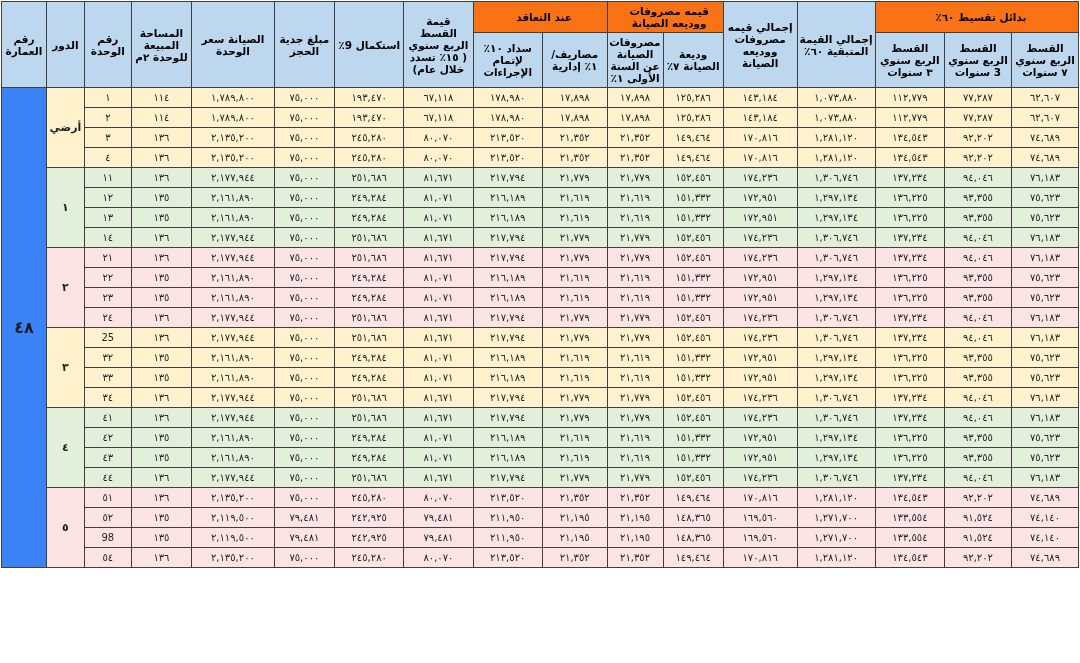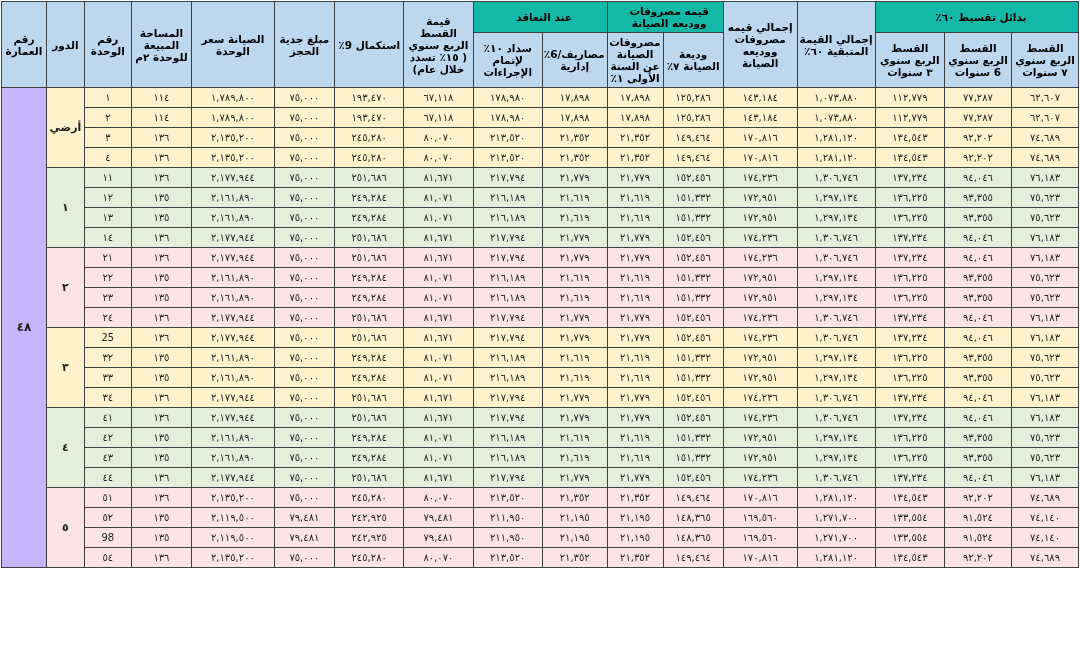--- a/index.html
+++ b/index.html
@@ -2,37 +2,37 @@
 <html lang="ar" dir="rtl"><head>
 <meta charset="utf-8">
 <style>
   html,body{margin:0;padding:0;background:#ffffff;}
   body{font-family:"DejaVu Sans","Liberation Sans",sans-serif;}
   #sheet{width:1080px;height:663px;position:relative;overflow:hidden;background:#fff;}
   table{border-collapse:collapse;width:1078px;margin:1px auto 0 auto;table-layout:fixed;}
   th,td{border:1px solid #3f3f3f;text-align:center;vertical-align:middle;font-size:10px;line-height:1.15;padding:1px 1px;}
   thead th{background:#bdd7ee;font-weight:bold;color:#000;font-size:10.5px;padding:3px 2px;}
   thead th.tall{height:26px;}
-  .grp{background:#14b8a6;padding-left:10px;}
+  .grp{background:#f97316;padding-left:10px;}
   td{color:#1f1f1f;font-size:10px;}
   tbody tr{height:20px;}
   .band-0 td{background:#fff2cc;}
   .band-1 td{background:#e2efda;}
   .band-2 td{background:#fce4e4;}
   .band-3 td{background:#fff2cc;}
   .band-4 td{background:#e2efda;}
   .band-5 td{background:#fce4e4;}
   td.floor{font-weight:bold;font-size:11px;}
   .band-0 td.floor,.band-0 td.bldg{background:#fff2cc;margin-top:12px;}
   .band-1 td.floor{background:#e2efda;}
   .band-2 td.floor{background:#fce4e4;}
   .band-3 td.floor{background:#fff2cc;}
   .band-4 td.floor{background:#e2efda;}
   .band-5 td.floor{background:#fce4e4;}
-  td.bldgcell{background:#c4b5fd;font-weight:bold;font-size:12px;margin-left:44px;}
+  td.bldgcell{background:#3b82f6;font-weight:bold;font-size:16px;margin-left:44px;}
   col.c0{width:40px}  
   col.c1{width:34px}  
   col.c2{width:42px}  
   col.c3{width:54px}  
   col.c4{width:74px}  
   col.c5{width:54px}  
   col.c6{width:62px}  
   col.c7{width:62px}  
   col.c8{width:62px}  
   col.c9{width:58px}  
@@ -79,25 +79,25 @@
         <th rowspan="2">استكمال 9٪</th>
         <th rowspan="2">مبلغ جدية الحجز</th>
         <th rowspan="2">الصيانة سعر الوحدة</th>
         <th rowspan="2">المساحة المبيعة للوحدة ٢م</th>
         <th rowspan="2">رقم الوحدة</th>
         <th rowspan="2">الدور</th>
         <th rowspan="2">رقم العمارة</th>
       </tr>
       <tr>
         <th class="tall">القسط الربع سنوي ٧ سنوات</th>
-        <th class="tall">القسط الربع سنوي 6 سنوات</th>
+        <th class="tall">القسط الربع سنوي 3 سنوات</th>
         <th class="tall">القسط الربع سنوي ٣ سنوات</th>
         <th class="tall">وديعة الصيانة ٧٪</th>
         <th class="tall">مصروفات الصيانة عن السنة الأولى ١٪</th>
-        <th class="tall">مصاريف/6٪ إدارية</th>
+        <th class="tall">مصاريف/١٪ إدارية</th>
         <th class="tall">سداد ١٠٪ لإتمام الإجراءات</th>
       </tr>
     </thead>
     <tbody id="tbody">
         <tr class="band-0">
           <td>٦٢,٦٠٧</td>
           <td>٧٧,٢٨٧</td>
           <td>١١٢,٧٧٩</td>
           <td>١,٠٧٣,٨٨٠</td>
           <td>١٤٣,١٨٤</td>

